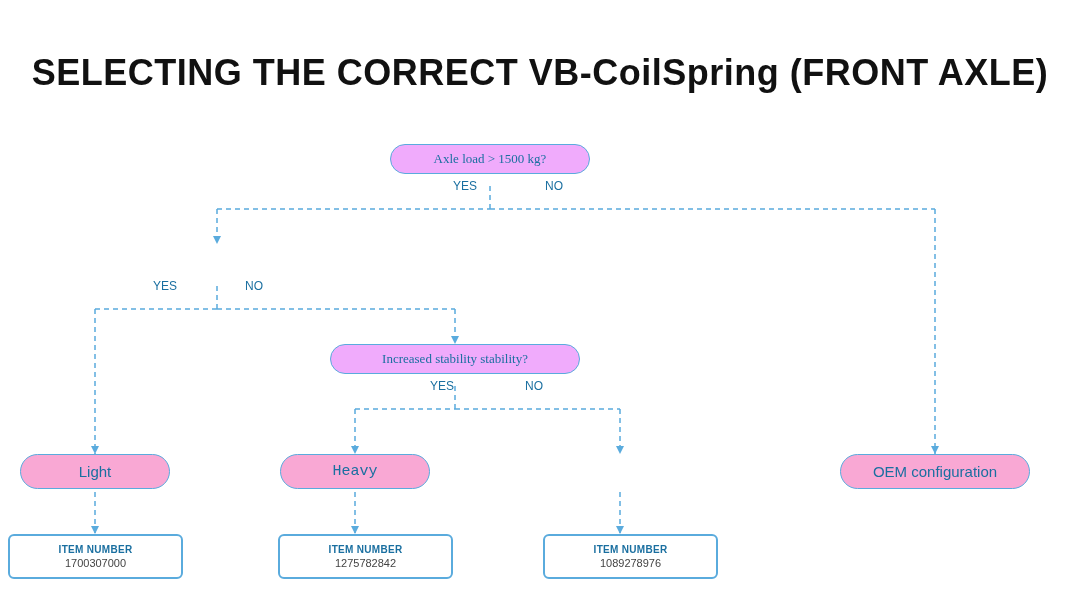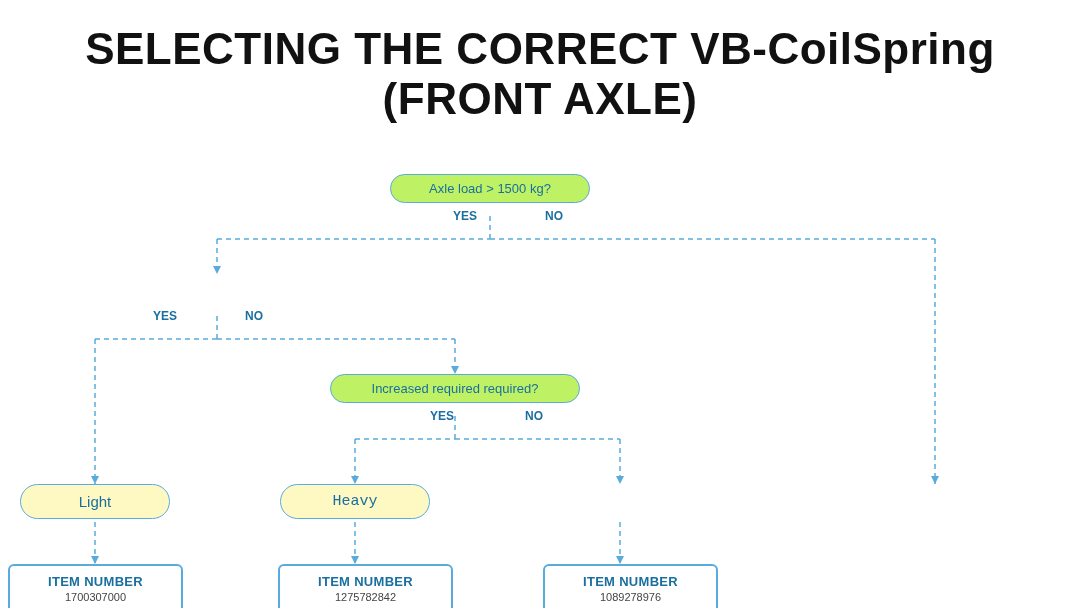--- a/index.html
+++ b/index.html
@@ -7,86 +7,88 @@
       width: 1080px;
       height: 608px;
       background: #fff;
       font-family: Arial, sans-serif;
       overflow: hidden;
       position: relative;
     }
 
     .page-title {
       text-align: center;
-      font-size: 44px;
+      font-size: 36px;
       font-weight: 900;
       color: #111;
       padding: 24px 28px 10px;
       letter-spacing: 0.5px;
+      margin-top: 28px;
     }
 
     .diagram-area {
       position: relative;
       width: 1080px;
       height: 500px;
       margin-top: 10px;
     }
 
     
     .decision-box {
       position: absolute;
       border: 1.5px solid #5aabdd;
       border-radius: 20px;
       text-align: center;
       color: #1a6fa0;
       font-size: 13px;
       padding: 6px 14px;
-      background: #bef264;
+      background: #f0abfc;
       white-space: nowrap;
+      font-family: Liberation Serif, serif;
     }
 
     
     .result-box {
       position: absolute;
       border: 1.5px solid #5aabdd;
       border-radius: 22px;
       text-align: center;
       color: #1a6fa0;
       font-size: 15px;
       padding: 8px 20px;
-      background: #fef9c3;
+      background: #f9a8d4;
       white-space: nowrap;
     }
 
     
     .item-box {
       position: absolute;
       border: 2px solid #5aabdd;
       border-radius: 6px;
       text-align: center;
       background: #fff;
       padding: 8px 14px;
     }
     .item-box .item-label {
-      font-size: 13px;
+      font-size: 10px;
       font-weight: 900;
       color: #1a6fa0;
       letter-spacing: 0.3px;
     }
     .item-box .item-number {
       font-size: 11px;
       color: #444;
       margin-top: 2px;
     }
 
     
     .yes-no {
       position: absolute;
       font-size: 12px;
-      font-weight: 700;
+      font-weight: 400;
       color: #1a6fa0;
     }
 
     
     .lines-svg {
       position: absolute;
       top: 0; left: 0;
       width: 1080px;
       height: 500px;
       pointer-events: none;
@@ -140,31 +142,32 @@
     <line x1="355" y1="378" x2="355" y2="420" stroke="#5aabdd" stroke-width="1.5" stroke-dasharray="5,4"></line>
     <polygon points="355,420 351,412 359,412" fill="#5aabdd"></polygon>
 
     <line x1="620" y1="378" x2="620" y2="420" stroke="#5aabdd" stroke-width="1.5" stroke-dasharray="5,4"></line>
     <polygon points="620,420 616,412 624,412" fill="#5aabdd"></polygon>
   </svg>
 
   <div class="decision-box" style="top:30px; left:390px; width:200px;">Axle load &gt; 1500 kg?</div>
 
 
-  <div class="decision-box" style="top:230px; left:330px; width:250px;">Increased required required?</div>
+  <div class="decision-box" style="top:230px; left:330px; width:250px;">Increased stability stability?</div>
 
   <span class="yes-no" style="top:65px; left:453px;">YES</span>
   <span class="yes-no" style="top:65px; left:545px;">NO</span>
   <span class="yes-no" style="top:165px; left:153px;">YES</span>
   <span class="yes-no" style="top:165px; left:245px;">NO</span>
   <span class="yes-no" style="top:265px; left:430px;">YES</span>
   <span class="yes-no" style="top:265px; left:525px;">NO</span>
 
   <div class="result-box" style="top:340px; left:20px; width:150px;">Light</div>
   <div class="result-box" style="top:340px; left:280px; width:150px;font-family:Liberation Mono, monospace;">Heavy</div>
+  <div class="result-box" style="top:340px; left:840px; width:190px;">OEM configuration</div>
 
   <div class="item-box" style="top:420px; left:8px; width:175px;">
     <div class="item-label">ITEM NUMBER</div>
     <div class="item-number">1700307000</div>
   </div>
 
   <div class="item-box" style="top:420px; left:278px; width:175px;">
     <div class="item-label">ITEM NUMBER</div>
     <div class="item-number">1275782842</div>
   </div>

